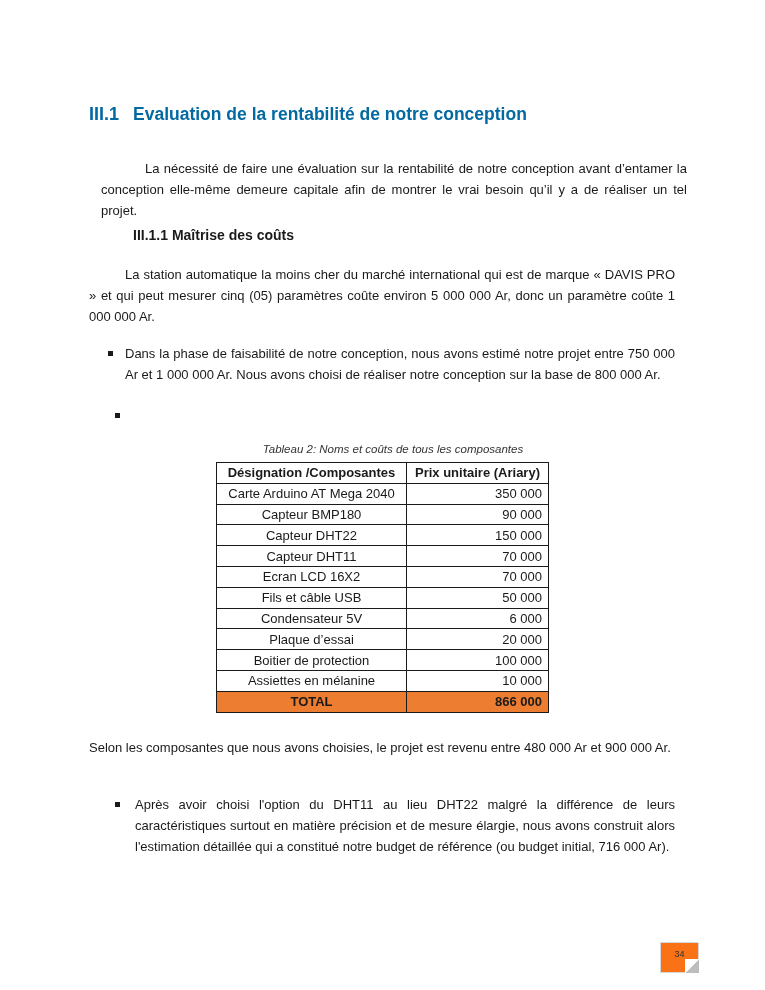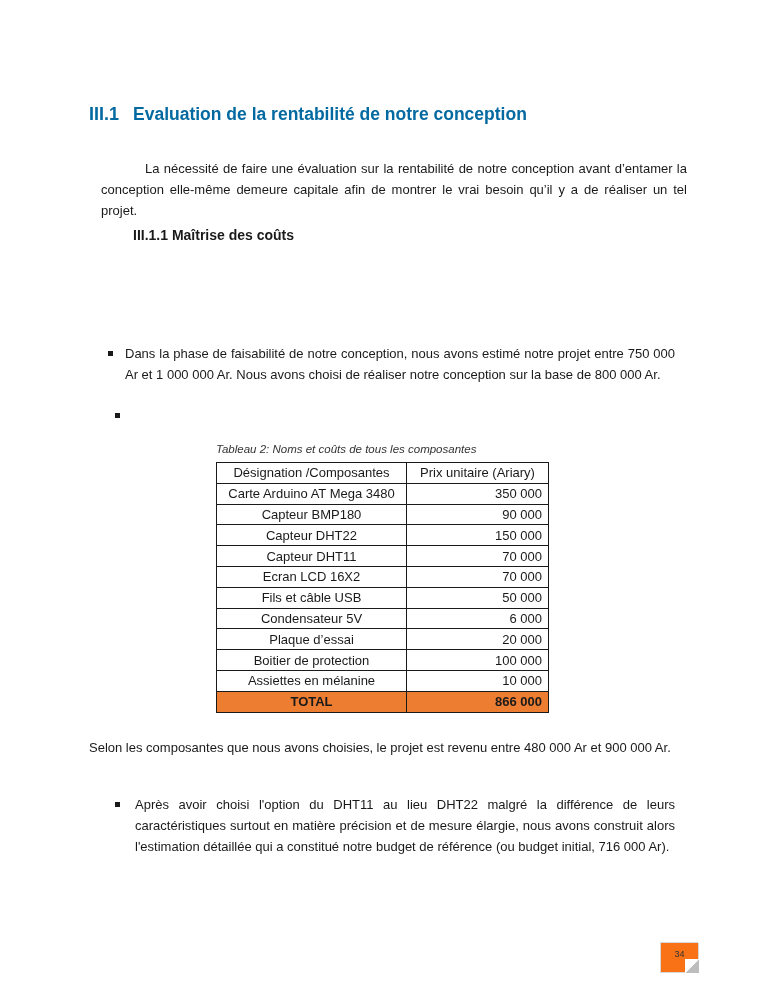--- a/index.html
+++ b/index.html
@@ -33,32 +33,32 @@
   .bullet {
     position: absolute; font-size: 13px; line-height: 21px; text-align: justify;
     text-align-last: left;
   }
   .bullet .mark {
     position: absolute; width: 5px; height: 5px; background: #1a1a1a;
   }
 
   .caption {
     position: absolute; left: 216px; width: 354px; top: 443px;
-    font-size: 11.5px; font-style: italic; color: #333;
+    font-size: 11.5px; font-style: italic; text-align: center; color: #333;
   }
 
   table.costs {
     position: absolute; left: 216px; top: 462px;
     border-collapse: collapse; font-size: 13px;
   }
   table.costs th, table.costs td {
     border: 1px solid #1a1a1a; height: 20.8px; padding: 0 6px;
     box-sizing: border-box;
   }
-  table.costs th { font-weight: normal; }
+  table.costs th { font-weight: bold; }
   table.costs .c1 { width: 190px; text-align: center; }
   table.costs .c2 { width: 142px; text-align: right; }
   table.costs th.c2 { text-align: center; }
   table.costs tr.total td { background: #ed7d31; font-weight: bold; }
 
   .page-num {
     position: absolute; left: 660px; top: 942px; width: 38px; height: 31px;
     border: 1px solid #d8d8d8; border-bottom: none; border-right: none;
     box-sizing: border-box; background: #f97316;
   }
@@ -79,20 +79,21 @@
 <div class="page">
 
   <div class="h1">
     <span class="num">III.1</span><span>Evaluation de la rentabilité de notre conception</span>
   </div>
 
   <p class="para indent" style="top:146px; margin:12px;">La nécessité de faire une évaluation sur la rentabilité de notre conception avant d’entamer la conception elle-même demeure capitale afin de montrer le vrai besoin qu’il y a de réaliser un tel projet.</p>
 
   <div class="h2">III.1.1 Maîtrise des coûts</div>
 
+  <p class="para indent2" style="top:264px; margin:0;">La station automatique la moins cher du marché international qui est de marque « DAVIS PRO » et qui peut mesurer cinq (05) paramètres coûte environ 5 000 000 Ar, donc un paramètre coûte 1 000 000 Ar.</p>
 
   <div class="bullet" style="left:125px; top:343px; width:550px;">
     <span class="mark" style="left:-17px; top:8px;"></span>
     <span>Dans la phase de faisabilité de notre conception, nous avons estimé notre projet entre 750 000 Ar et 1 000 000 Ar. Nous avons choisi de réaliser notre conception sur la base de 800 000 Ar.</span>
   </div>
 
   <div class="bullet" style="left:135px; top:405px; width:540px;">
     <span class="mark" style="left:-20px; top:8px;"></span>
   </div>
 
@@ -100,21 +101,21 @@
 
   <table class="costs">
     <thead>
       <tr>
         <th class="c1">Désignation /Composantes</th>
         <th class="c2">Prix unitaire (Ariary)</th>
       </tr>
     </thead>
     <tbody>
       <tr>
-          <td class="c1">Carte Arduino AT Mega 3480</td>
+          <td class="c1">Carte Arduino AT Mega 2040</td>
           <td class="c2">350 000</td>
         </tr>
       <tr>
           <td class="c1">Capteur BMP180</td>
           <td class="c2">90 000</td>
         </tr>
       <tr>
           <td class="c1">Capteur DHT22</td>
           <td class="c2">150 000</td>
         </tr>

